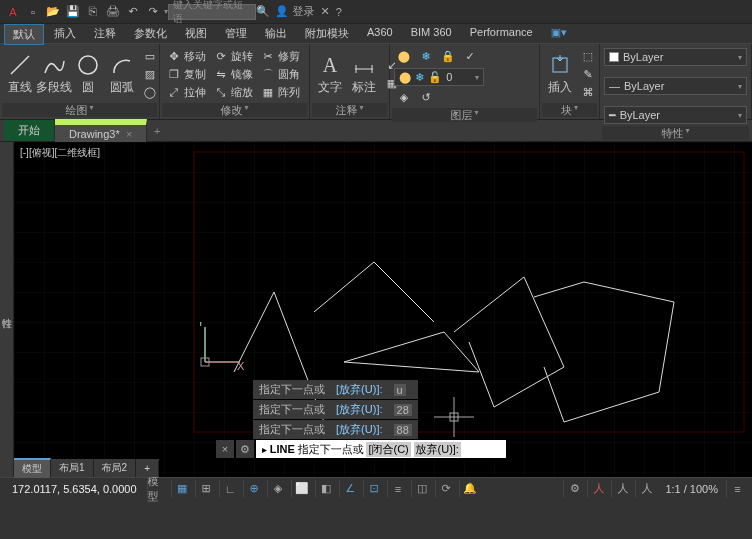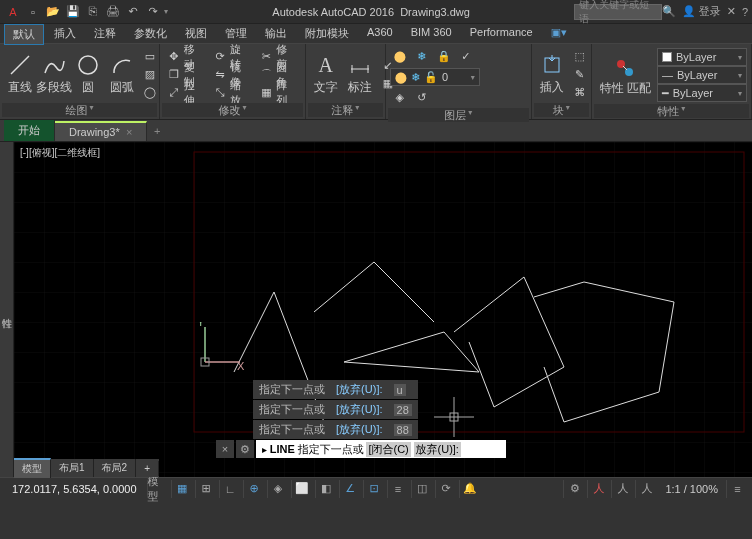--- a/index.html
+++ b/index.html
@@ -20,21 +20,21 @@
 .panel-title{height:14px;text-align:center;color:#aaa;font-size:10px;background:#333;display:flex;align-items:flex-start;justify-content:center;gap:2px}
 .big-btn{display:flex;flex-direction:column;align-items:center;justify-content:center;padding:2px 4px;cursor:pointer;color:#ccc;gap:2px;min-width:32px}
 .big-btn .ico{width:24px;height:24px;display:flex;align-items:center;justify-content:center}
 .big-btn .lbl{font-size:12px;white-space:nowrap}
 .col{display:flex;flex-direction:column;gap:1px}
 .small-btn{display:flex;align-items:center;gap:3px;padding:1px 3px;cursor:pointer;color:#ccc;font-size:10px;height:17px}
 .small-ico{width:14px;height:14px;display:flex;align-items:center;justify-content:center}
 .dropdown-bar{display:flex;align-items:center;background:#333;border:1px solid #555;height:18px;padding:0 4px;color:#ccc;font-size:10px;gap:4px;min-width:90px}
 .filetabs{height:22px;background:#3a3a3a;display:flex;align-items:center;padding:0 4px;gap:0;border-bottom:1px solid #222}
 .filetab{padding:3px 14px;color:#ccc;font-size:11px;cursor:pointer;border-right:1px solid #2a2a2a;background:#14532d}
-.filetab.active{background:#4a4a4a;border-top:2px solid #bef264}
+.filetab.active{background:#4a4a4a;border-top:6px solid #bef264}
 .filetab-add{width:20px;display:flex;align-items:center;justify-content:center;color:#888;cursor:pointer}
 .canvas-area{position:relative;height:335px;background:#000}
 .viewport-label{position:absolute;top:4px;left:6px;color:#ccc;font-size:10px}
 .sidebar-left{position:absolute;left:0;top:0;bottom:0;width:14px;background:#3a3a3a;border-right:1px solid #222;display:flex;align-items:center;justify-content:center}
 .sidebar-left span{writing-mode:vertical-rl;font-size:10px;color:#aaa}
 svg.drawing{position:absolute;left:14px;top:0;width:calc(100% - 14px);height:100%}
 .ucs{position:absolute;left:195px;bottom:105px;pointer-events:none}
 .cmd-history{position:absolute;left:253px;bottom:38px;font-size:10px;color:#bbb}
 .cmd-line{background:#3a3a3a;padding:2px 6px;margin-top:1px;display:flex;gap:4px;align-items:center}
 .cmd-val{background:#555;padding:0 3px}
@@ -61,23 +61,20 @@
     <span class="qat-btn" style="color:#d33">A</span>
     <span class="qat-btn">▫</span>
     <span class="qat-btn">📂</span>
     <span class="qat-btn">💾</span>
     <span class="qat-btn">⎘</span>
     <span class="qat-btn">🖨</span>
     <span class="qat-btn">↶</span>
     <span class="qat-btn">↷</span>
     <span class="caret">▾</span>
   </div>
-  <div class="title-center">
-    <span>Autodesk AutoCAD 2016</span>&nbsp;&nbsp;<span>Drawing3.dwg</span>
-  </div>
   <div class="search-box">键入关键字或短语</div>
   <div class="title-right">
     <span>🔍</span>
     <span>👤 <span>登录</span></span>
     <span>✕</span>
     <span>?</span>
   </div>
 </div>
 
 <div class="menubar">
@@ -295,32 +292,21 @@
       </div>
     </div>
     <div class="panel-title">
         <span>块</span> 
         <span class="caret">▾</span>
       </div>
   </div>
 
   <div class="panel" style="flex:1">
     <div class="panel-body">
-      <div class="big-btn">
-          <div class="ico">
-            <svg width="24" height="24">
-              <circle cx="8" cy="8" r="4" fill="#c33"></circle>
-              <circle cx="16" cy="16" r="4" fill="#39c"></circle>
-              <line x1="10" y1="10" x2="14" y2="14" stroke="#ddd"></line>
-            </svg>
-          </div>
-          <span class="lbl" style="line-height:1">特性
-匹配</span>
-        </div>
-      <div class="col" style="gap:0;flex:1">
+      <div class="col" style="gap:11px;flex:1">
         <div class="dropdown-bar">
             <span style="width:10px;height:10px;background:#fff;border:1px solid #888"></span>
             <span>ByLayer</span>
             <span class="caret" style="margin-left:auto">▾</span>
           </div>
         <div class="dropdown-bar">
             <span>—</span>
             <span>ByLayer</span>
             <span class="caret" style="margin-left:auto">▾</span>
           </div>

